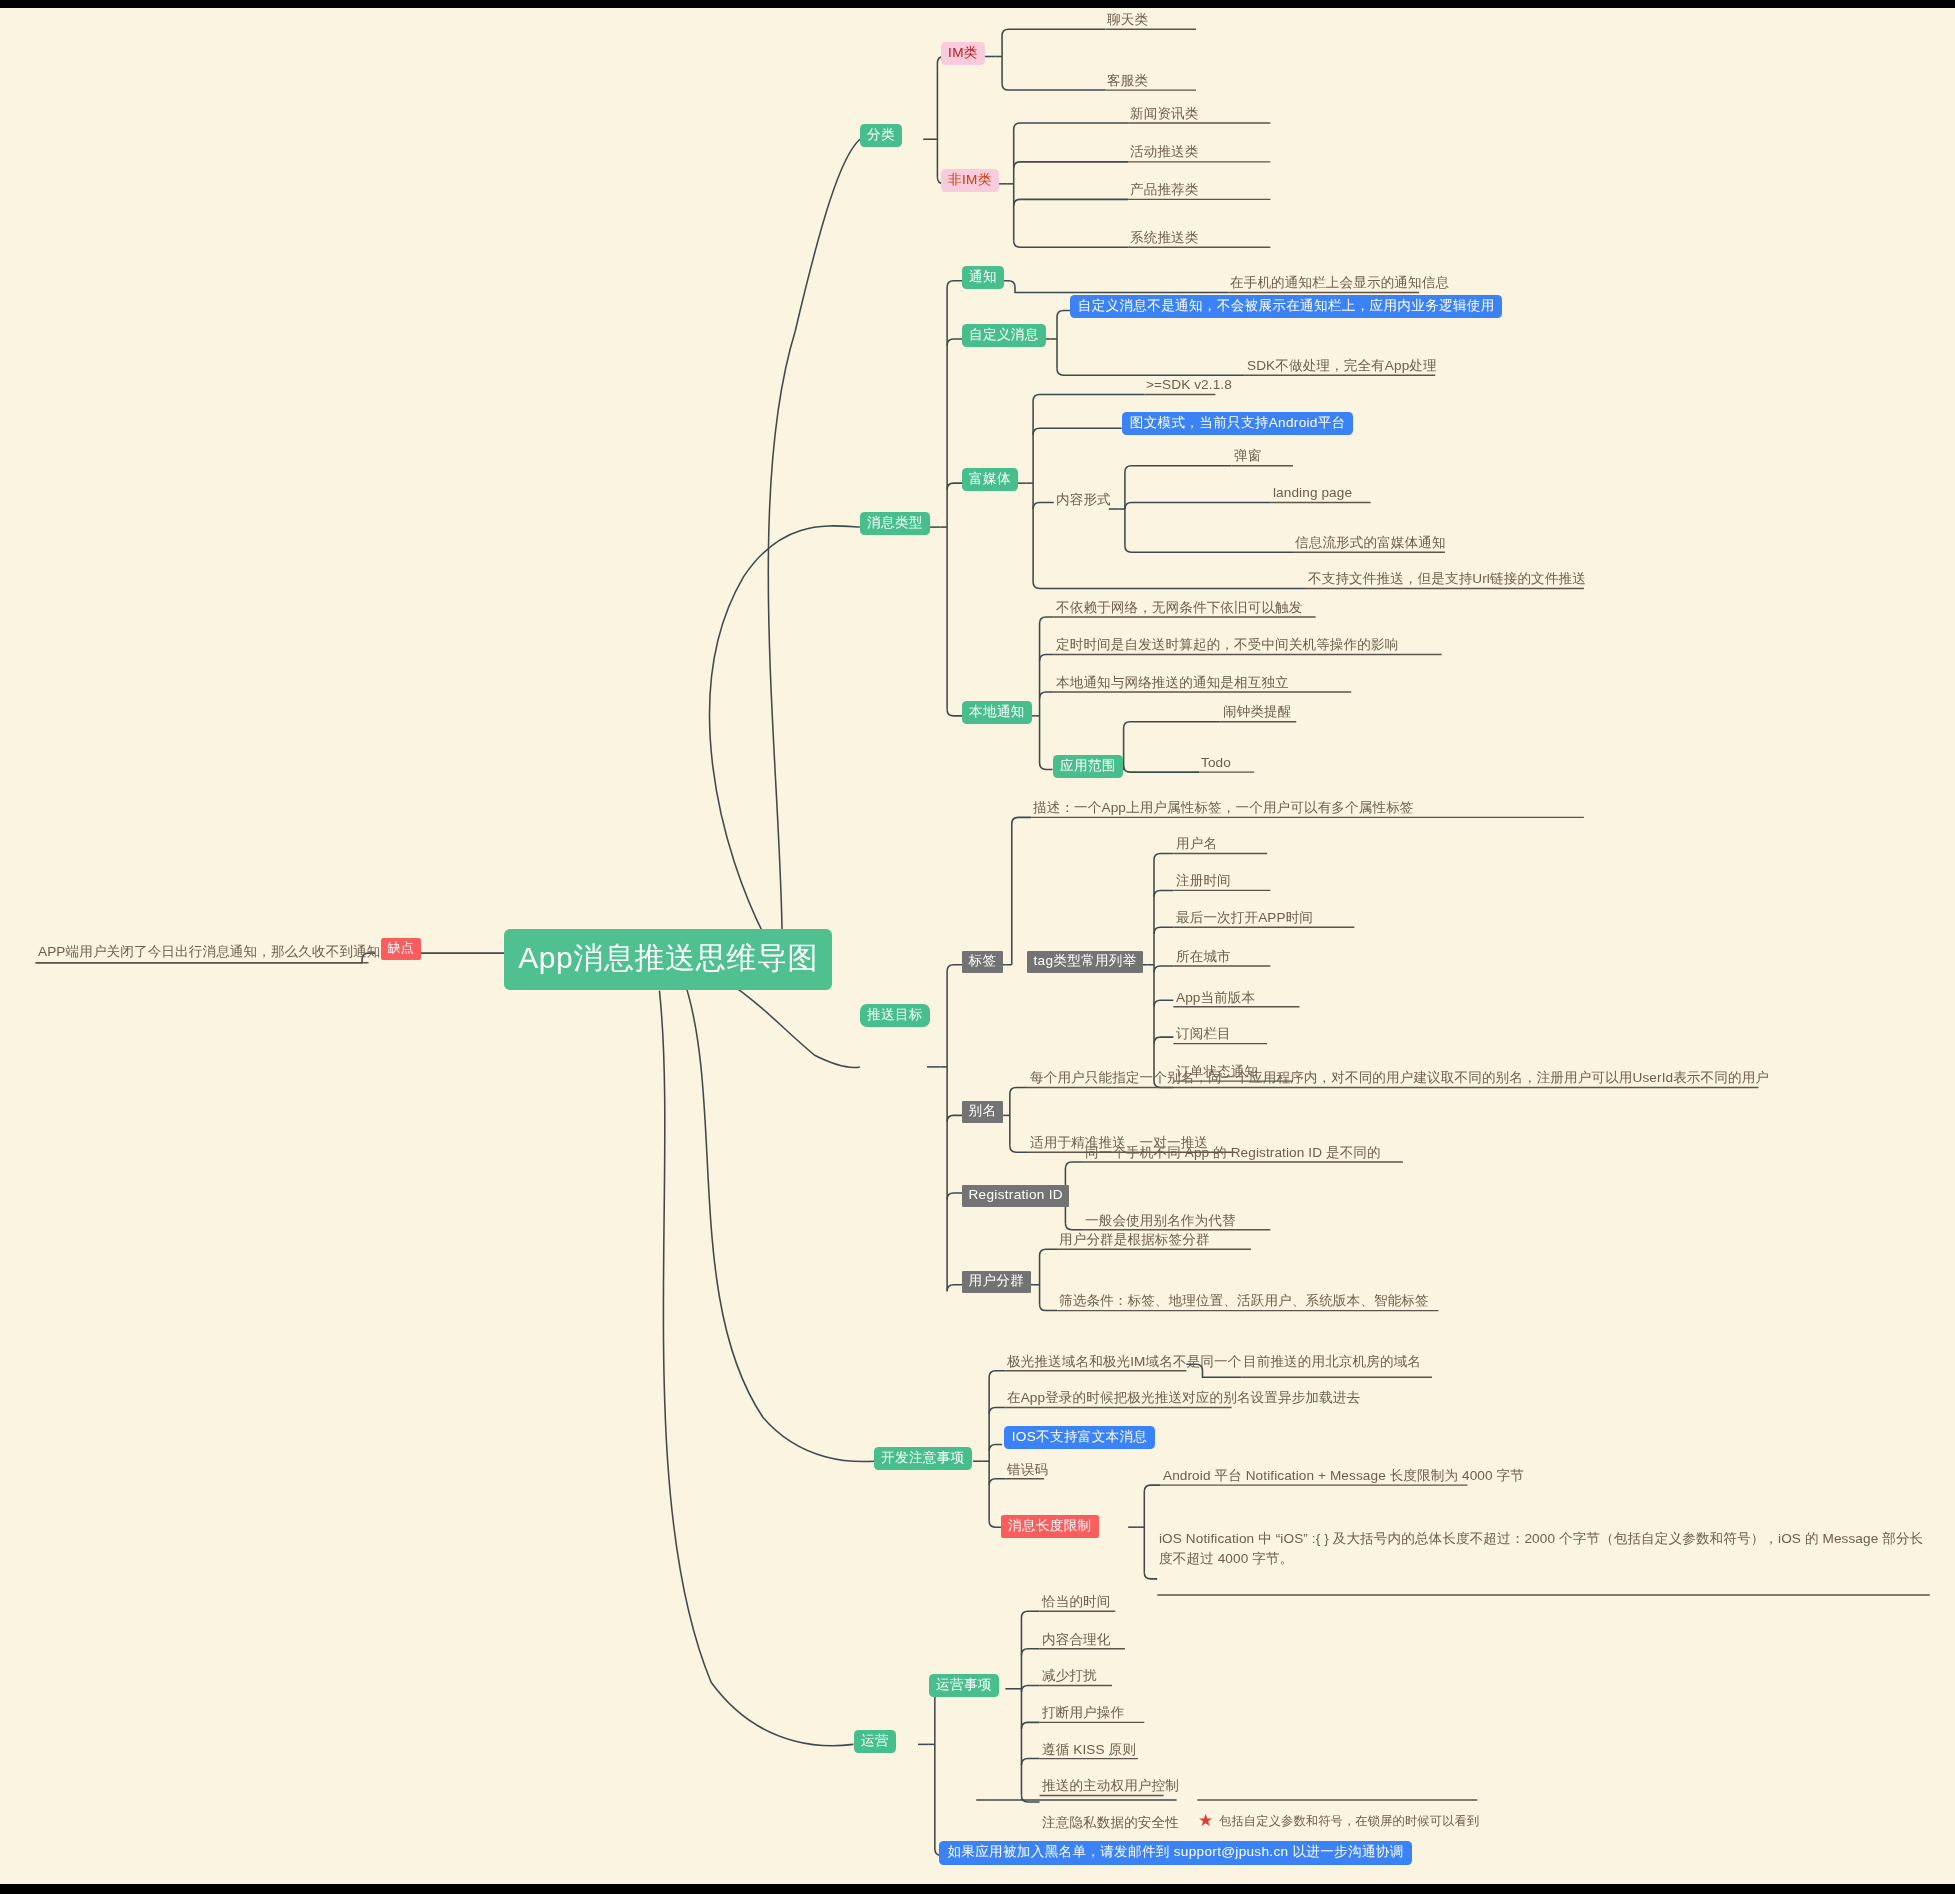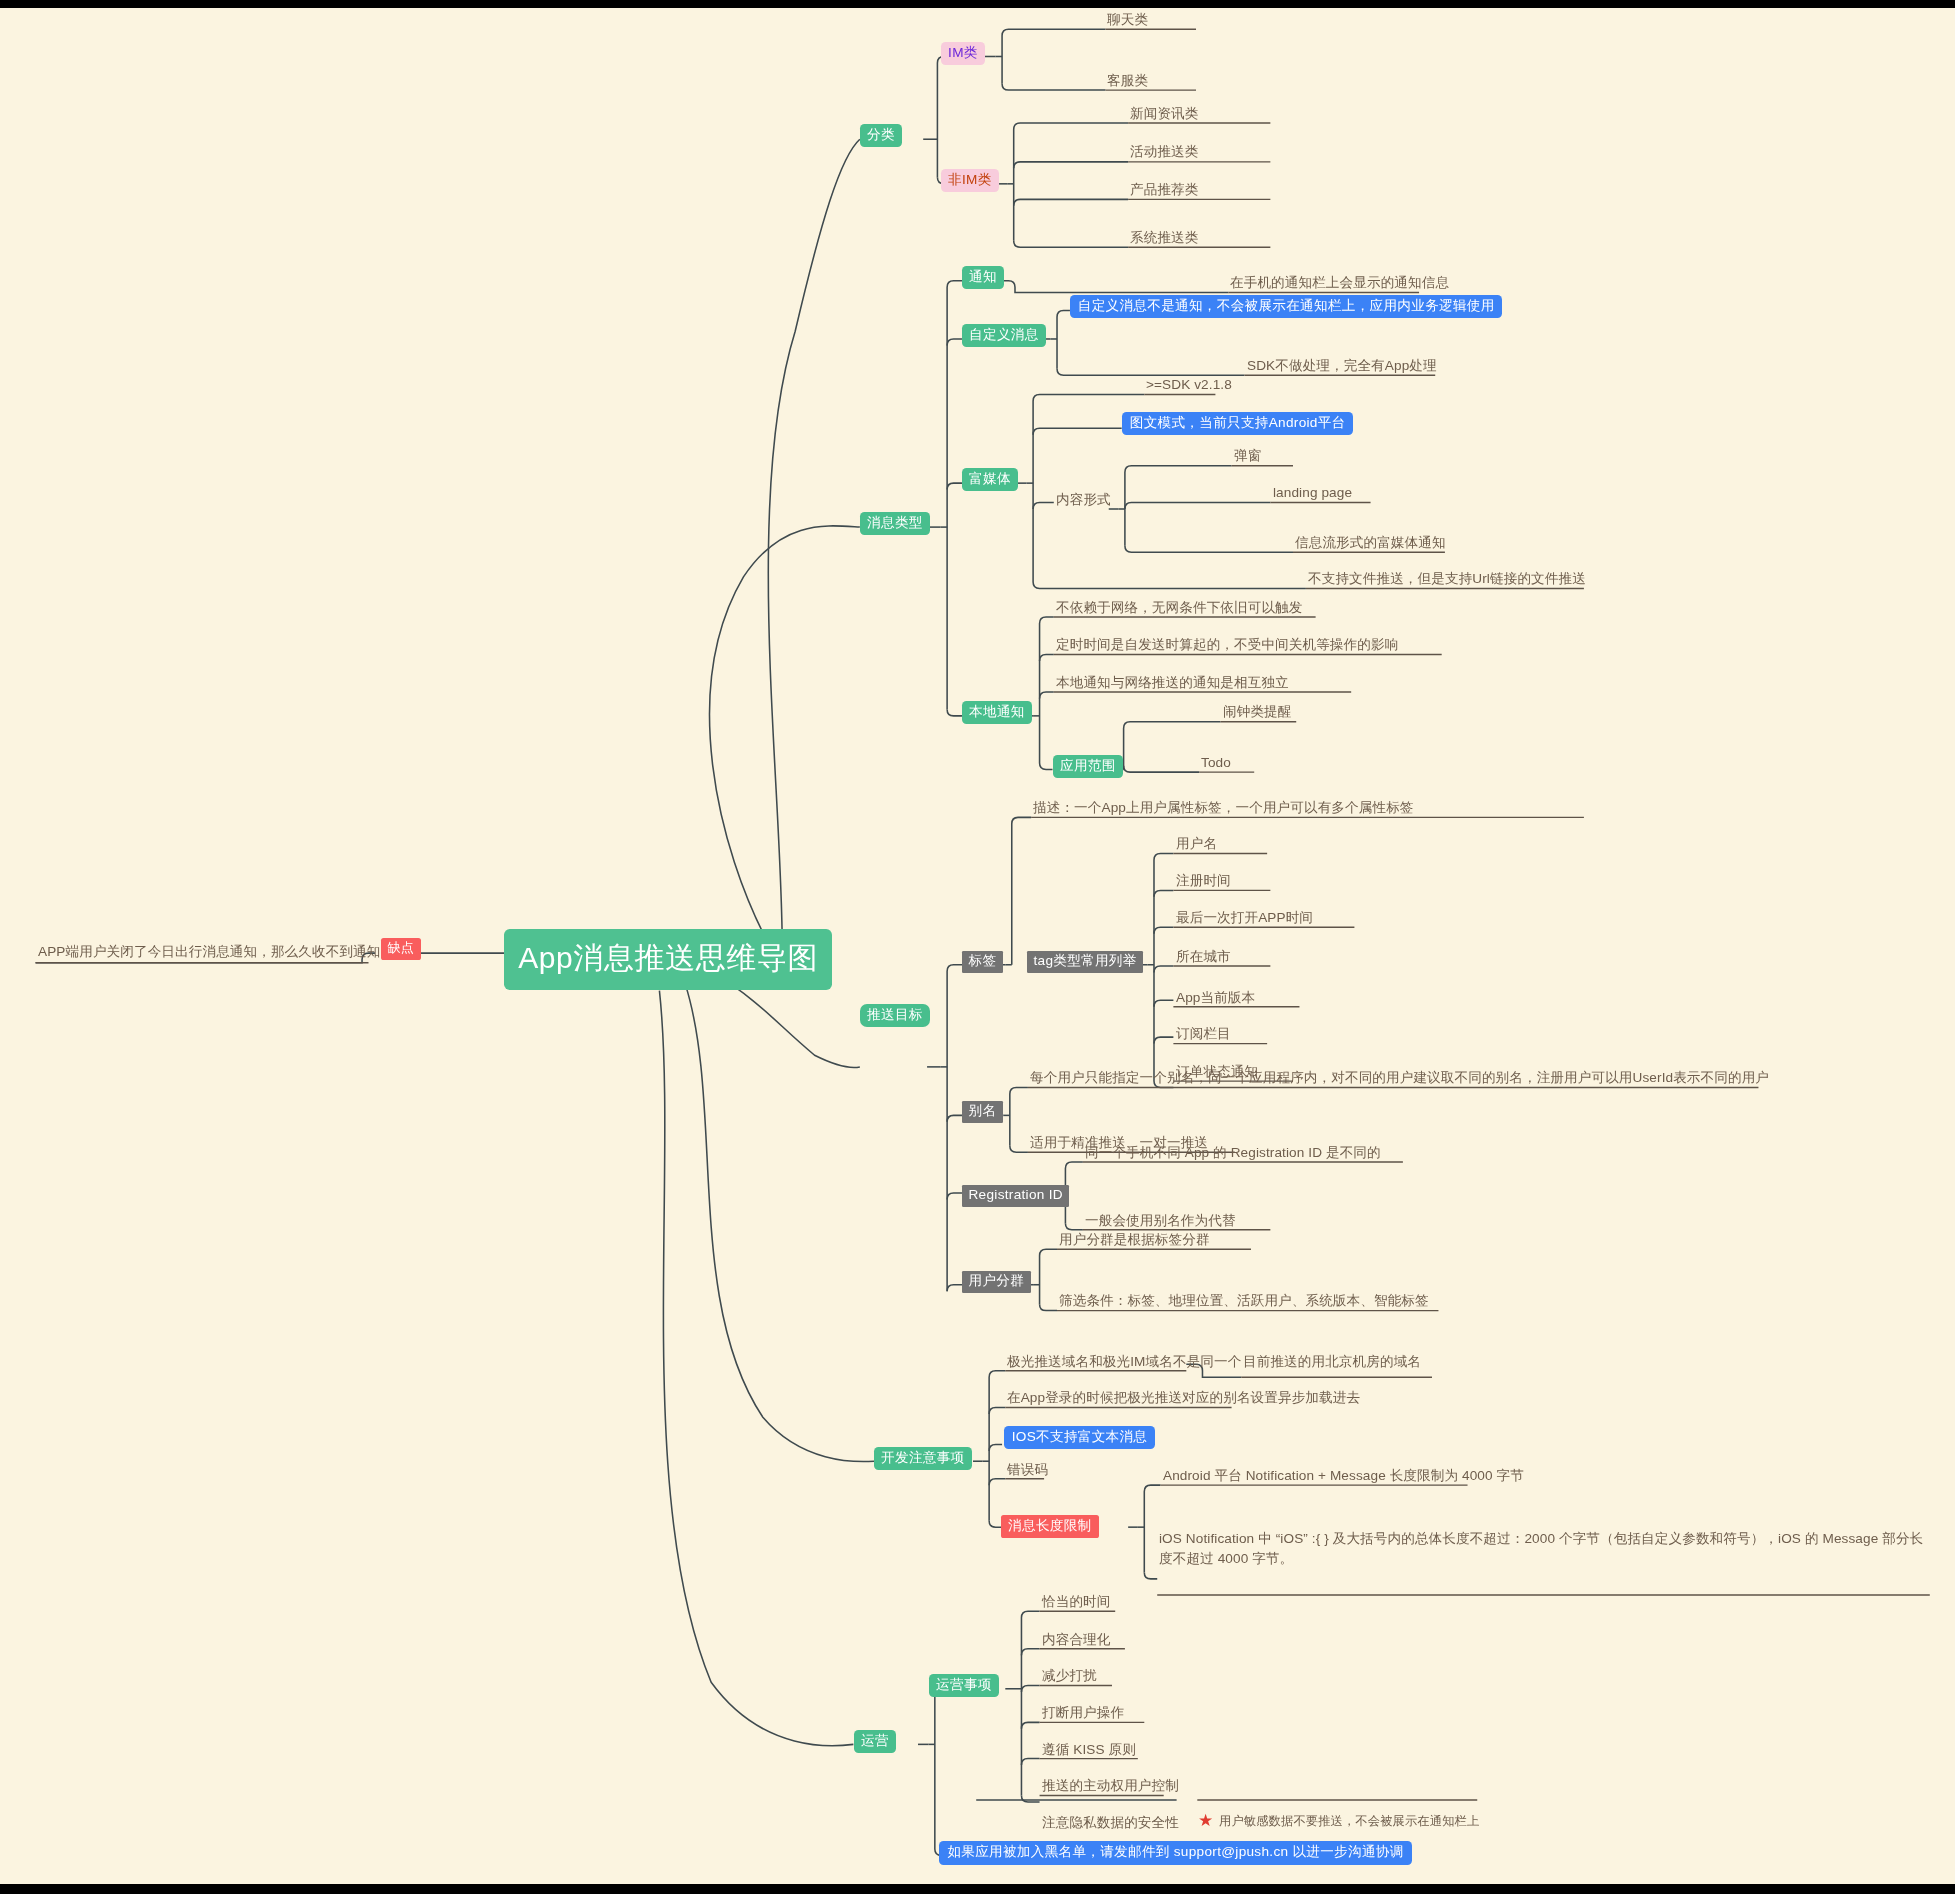--- a/index.html
+++ b/index.html
@@ -243,21 +243,21 @@
     </g>
   </svg>
 
   <div class="root" style="left:504px; top:921px;">App消息推送思维导图</div>
 
   <div class="node pill redsq" style="left:381px; top:930px; font-size:13px; padding:3.2px 6.5px 4.5px;">缺点</div>
   <div class="node leaf" style="left:38px; top:936px;">APP端用户关闭了今日出行消息通知，那么久收不到通知</div>
 
   <div class="node pill green" style="left:860px; top:116px;">分类</div>
 
-  <div class="node pill pink" style="left:941px; top:34px; color:#6d28d9;">IM类</div>
+  <div class="node pill pink" style="left:941px; top:34px; color:#b91c1c;">IM类</div>
   <div class="node leaf" style="left:1107px; top:3.9px;">聊天类</div>
   <div class="node leaf" style="left:1107px; top:65px;">客服类</div>
 
   <div class="node pill pink" style="left:941px; top:161px; color:#c2410c;">非IM类</div>
   <div class="node leaf" style="left:1130px; top:98px;">新闻资讯类</div>
   <div class="node leaf" style="left:1130px; top:136px;">活动推送类</div>
   <div class="node leaf" style="left:1130px; top:174px;">产品推荐类</div>
   <div class="node leaf" style="left:1130px; top:222px;">系统推送类</div>
 
   <div class="node pill green" style="left:860px; top:504px;">消息类型</div>
@@ -326,18 +326,18 @@
 
   <div class="node leaf" style="left:1042px; top:1586px;">恰当的时间</div>
   <div class="node leaf" style="left:1042px; top:1624px;">内容合理化</div>
   <div class="node leaf" style="left:1042px; top:1660px;">减少打扰</div>
   <div class="node leaf" style="left:1042px; top:1697px;">打断用户操作</div>
   <div class="node leaf" style="left:1042px; top:1734px;">遵循 KISS 原则</div>
   <div class="node leaf" style="left:1042px; top:1770px;">推送的主动权用户控制</div>
   <div class="node leaf" style="left:1042px; top:1807px;">注意隐私数据的安全性</div>
 
   <div class="star" style="left:1198px; top:1804px;">★</div>
-  <div class="node leaf" style="left:1219px; top:1806px; font-size:12.3px;">用户敏感数据不要推送，不会被展示在通知栏上</div>
+  <div class="node leaf" style="left:1219px; top:1806px; font-size:12.3px;">包括自定义参数和符号，在锁屏的时候可以看到</div>
 
   <div class="node pill red" style="left:939px; top:1833px; padding:3.2px 8.4px 5.2px;">如果应用被加入黑名单，请发邮件到 support@jpush.cn 以进一步沟通协调</div>
 
 </div>
 
 
 </body></html>

